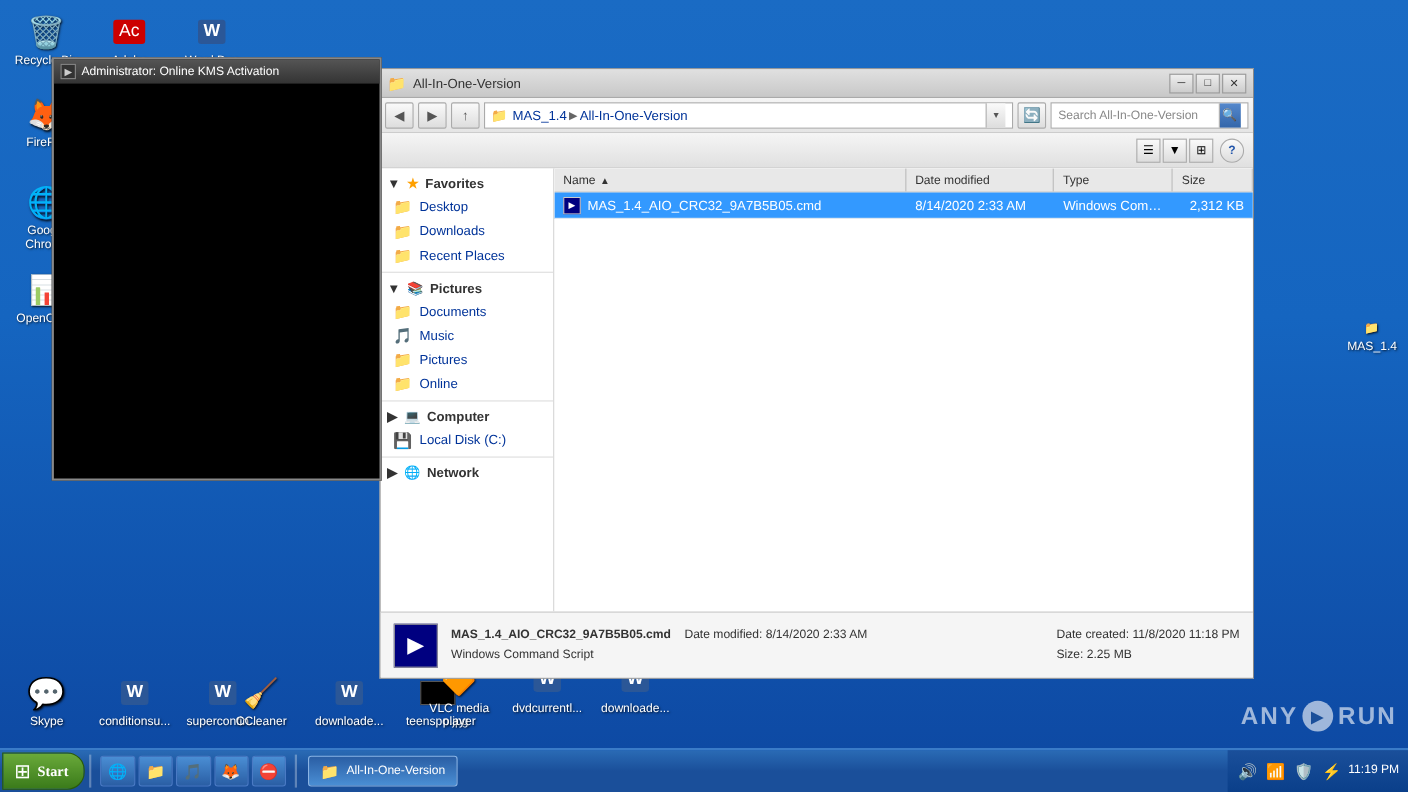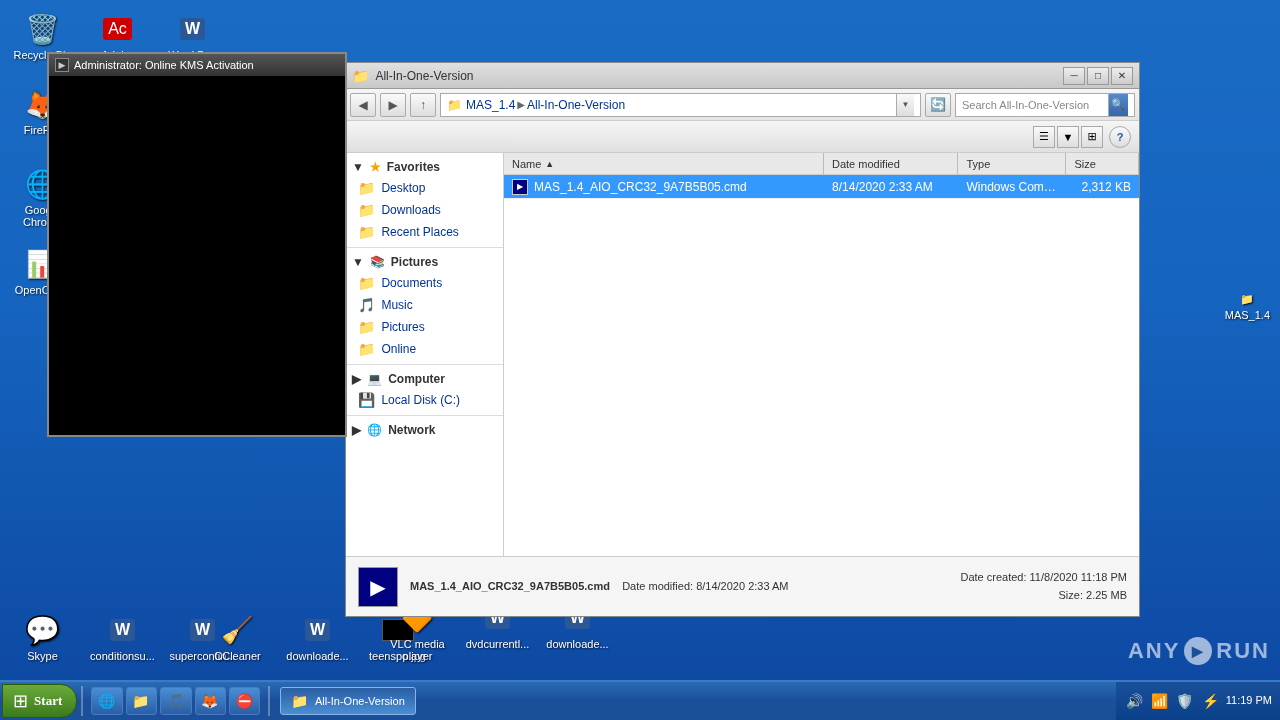--- a/index.html
+++ b/index.html
@@ -420,21 +420,20 @@
     }
     .status-details {
       flex: 1;
       font-size: 11px;
       color: #333;
     }
     .status-line { line-height: 1.6; }
     .status-right {
       font-size: 11px;
       color: #333;
-      text-align: right;
       line-height: 1.6;
     }
 
     
     .taskbar {
       position: absolute;
       bottom: 0;
       left: 0;
       right: 0;
       height: 40px;
@@ -825,20 +824,21 @@
     <div class="status-bar">
       <div class="status-icon">
         <div class="status-icon-inner">▶</div>
       </div>
       <div class="status-details">
         <div class="status-line">
           <strong>MAS_1.4_AIO_CRC32_9A7B5B05.cmd</strong>
           &nbsp;&nbsp;
           <span>Date modified: 8/14/2020 2:33 AM</span>
         </div>
+        <div class="status-line">Windows Command Script</div>
       </div>
       <div class="status-right">
         <div class="status-line">Date created: 11/8/2020 11:18 PM</div>
         <div class="status-line">Size: 2.25 MB</div>
       </div>
     </div>
   </div>
 
   <div class="anyrun-watermark">
     <span>ANY</span>

